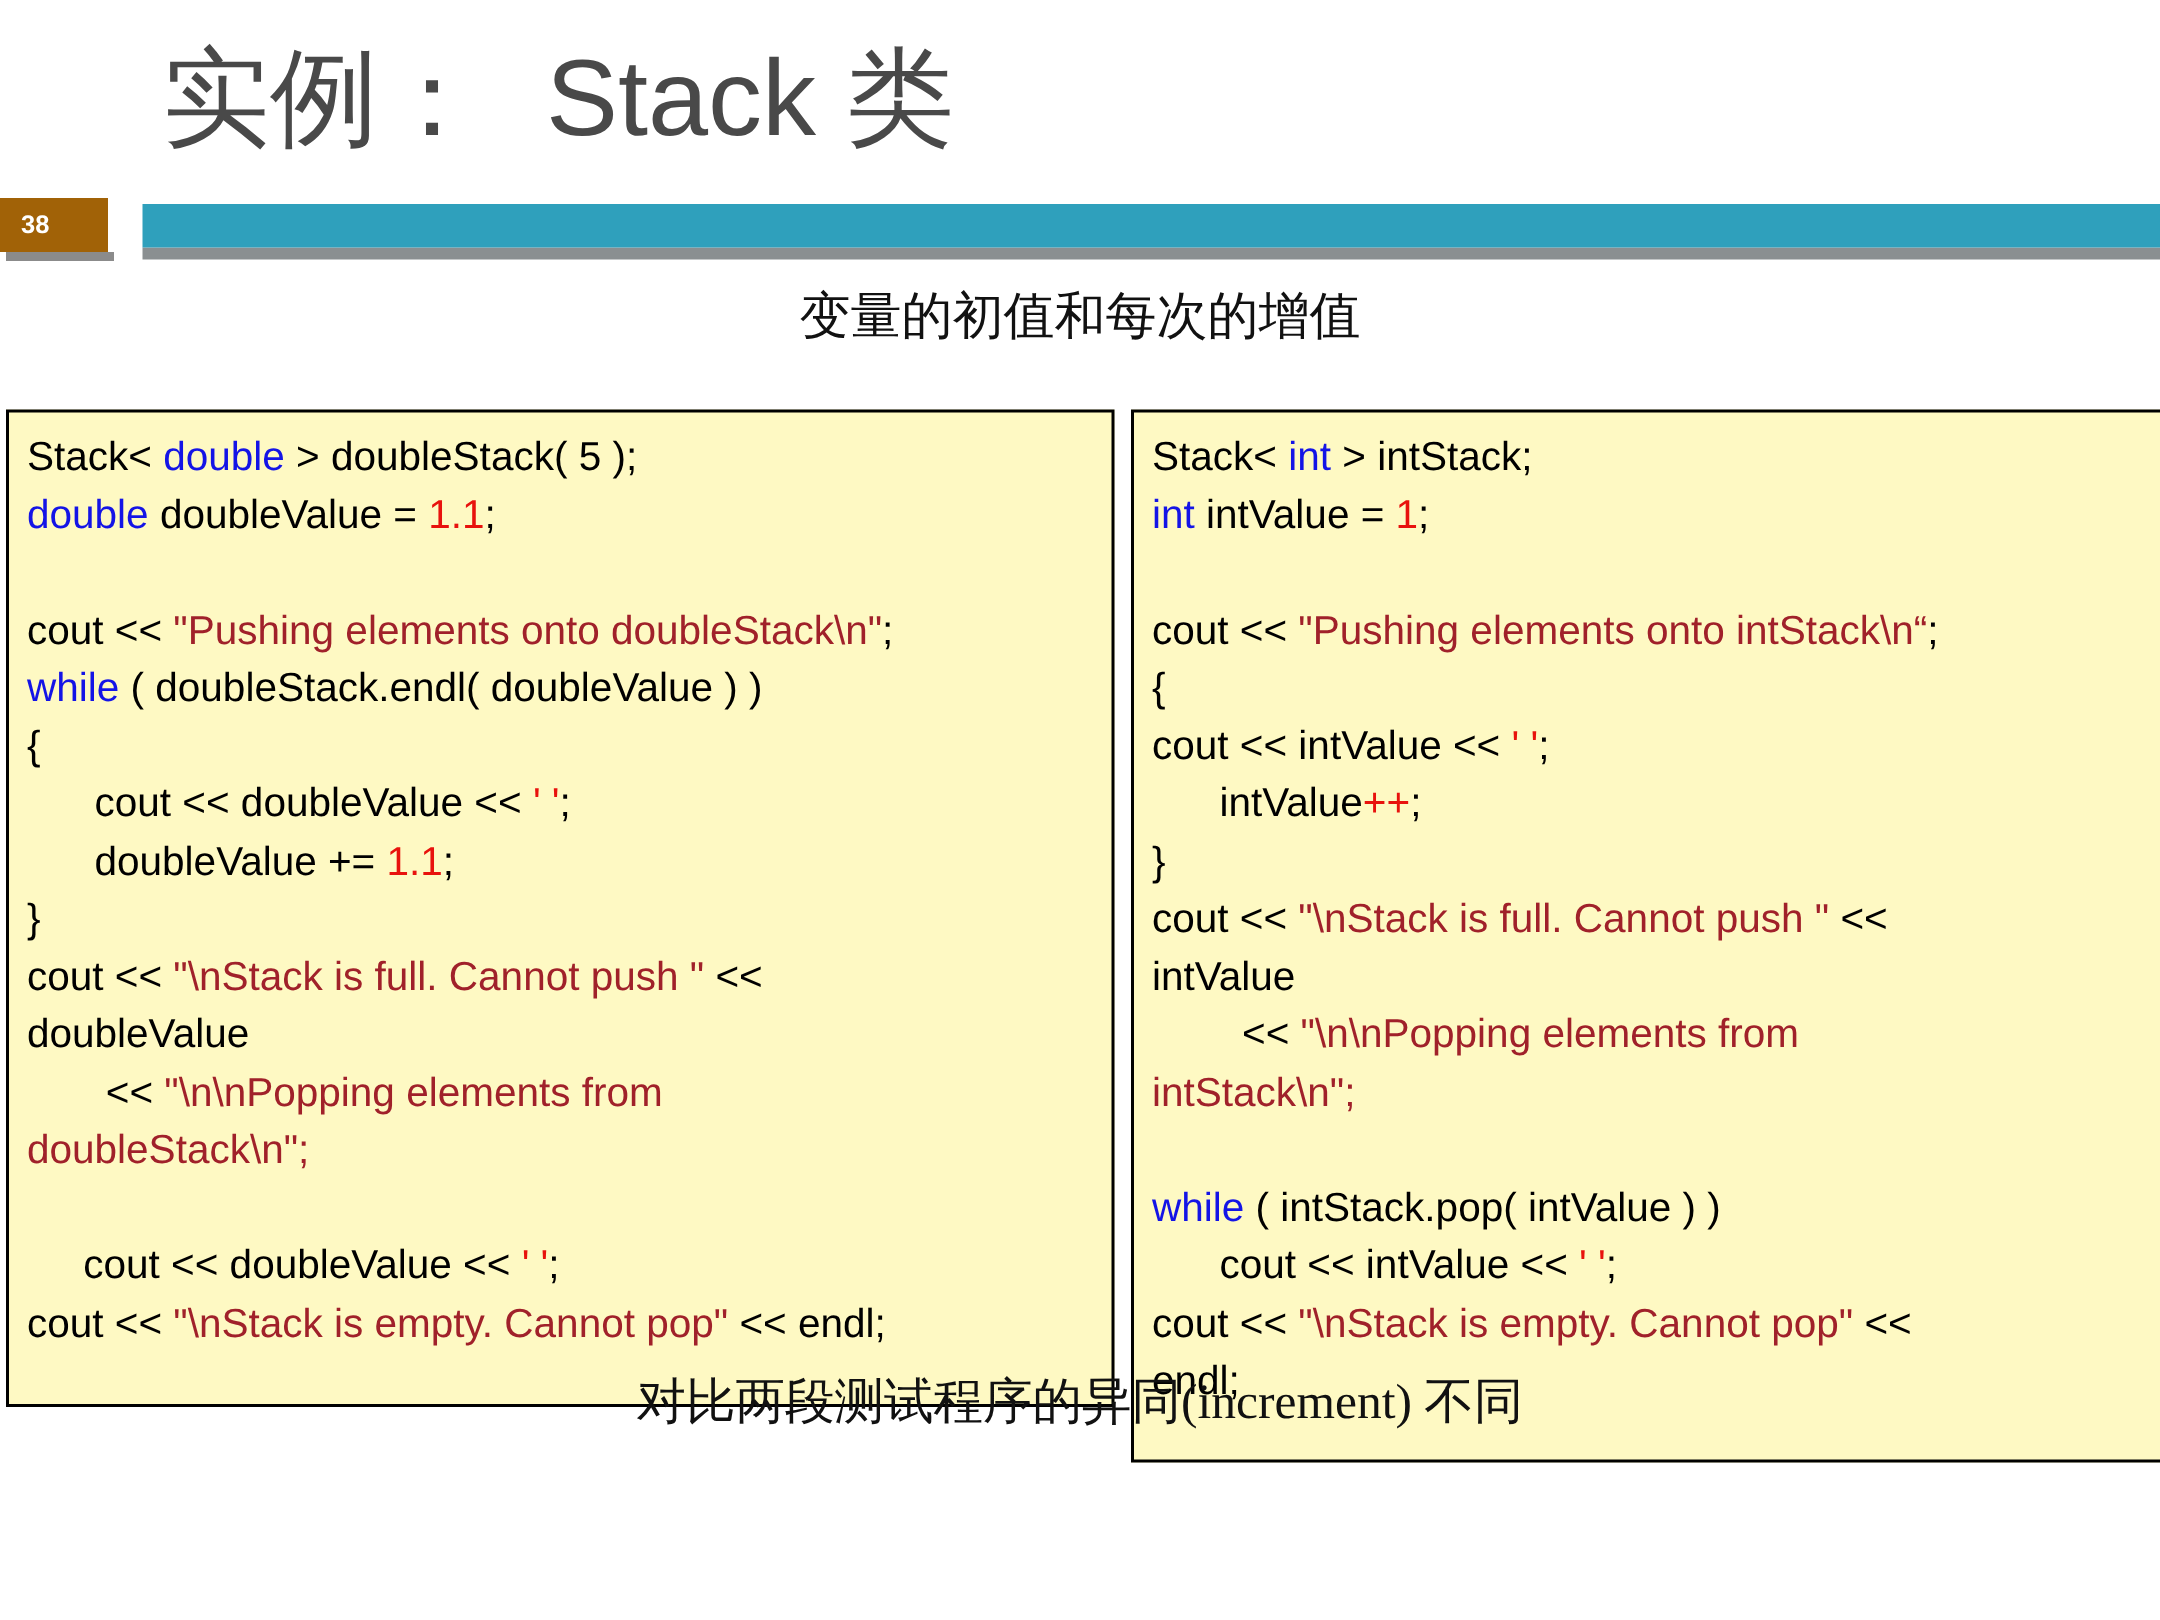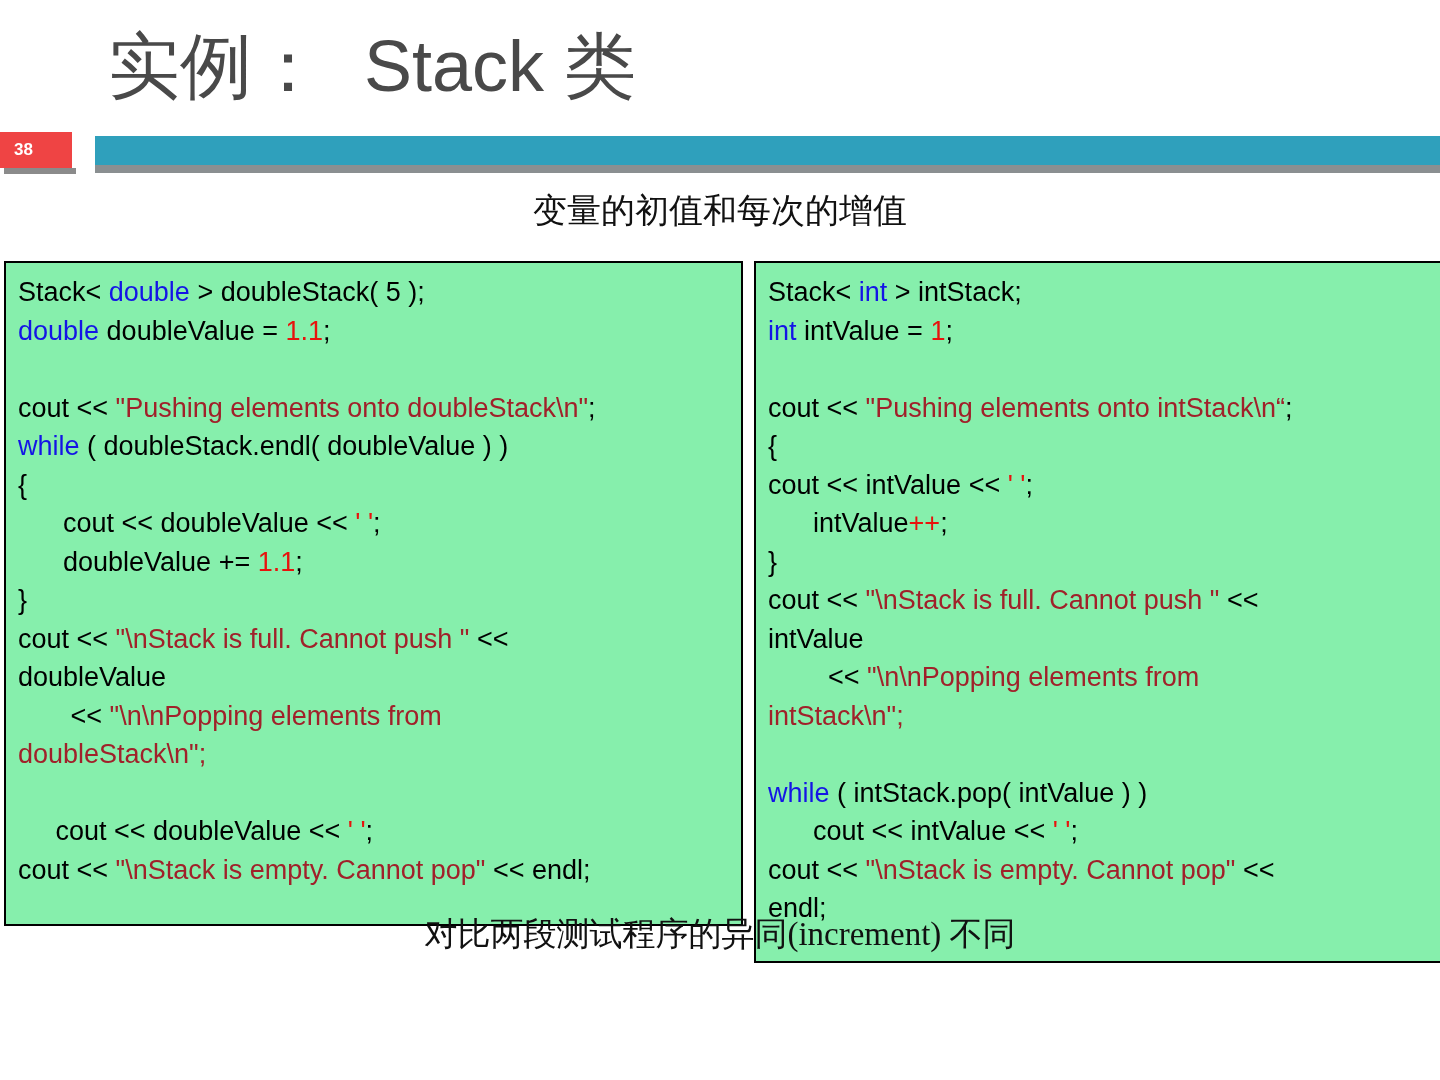--- a/index.html
+++ b/index.html
@@ -36,21 +36,21 @@
     top: 132px;
     width: 1440px;
     height: 42px;
   }
   #page-number-badge {
     position: absolute;
     left: 0;
     top: 0;
     width: 72px;
     height: 36px;
-    background: #ef4444;
+    background: #a16207;
     color: #ffffff;
     font-size: 17px;
     font-weight: bold;
     display: flex;
     align-items: center;
     padding-left: 14px;
     box-sizing: border-box;
   }
   #page-number-badge-shadow {
     position: absolute;
@@ -87,23 +87,24 @@
     font-size: 34px;
     color: #111111;
     font-family: "Liberation Serif", serif;
     white-space: pre;
   }
 
   
   .code-box {
     position: absolute;
     border: 2px solid #000000;
-    background: #86efac;
+    background: #fef9c3;
     box-sizing: border-box;
     overflow: visible;
+    margin-top: 12px;
   }
   #code-box-left {
     left: 4px;
     top: 261px;
     width: 739px;
     height: 665px;
   }
   #code-box-right {
     left: 754px;
     top: 261px;

